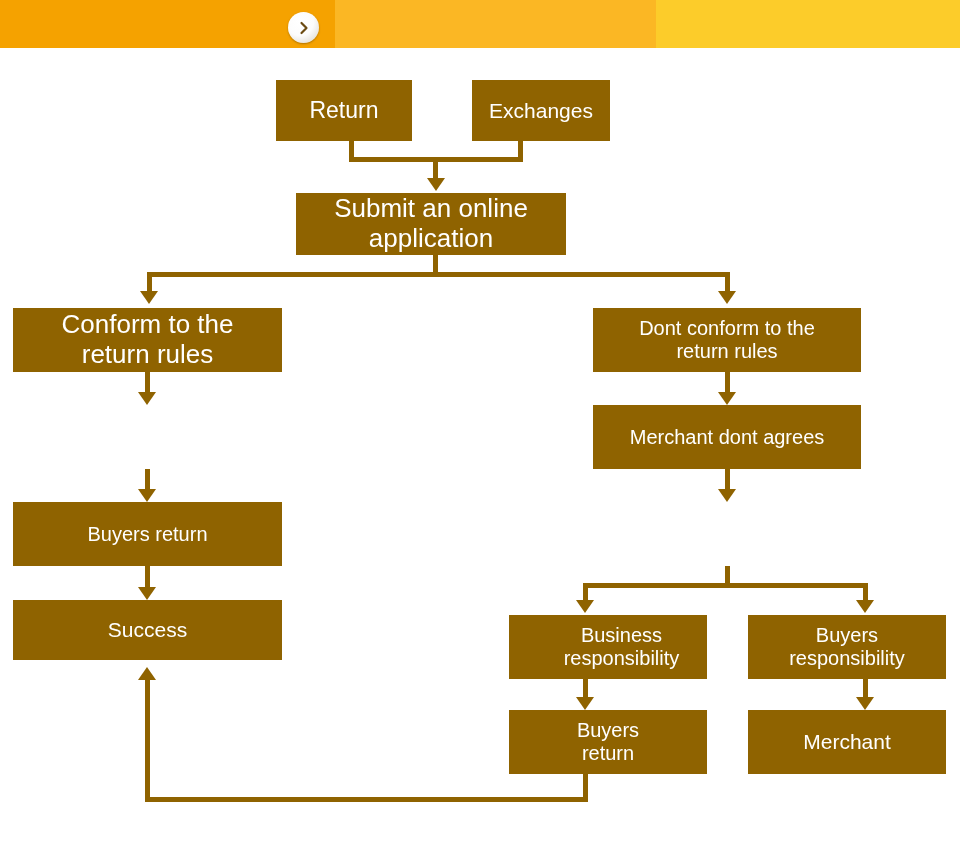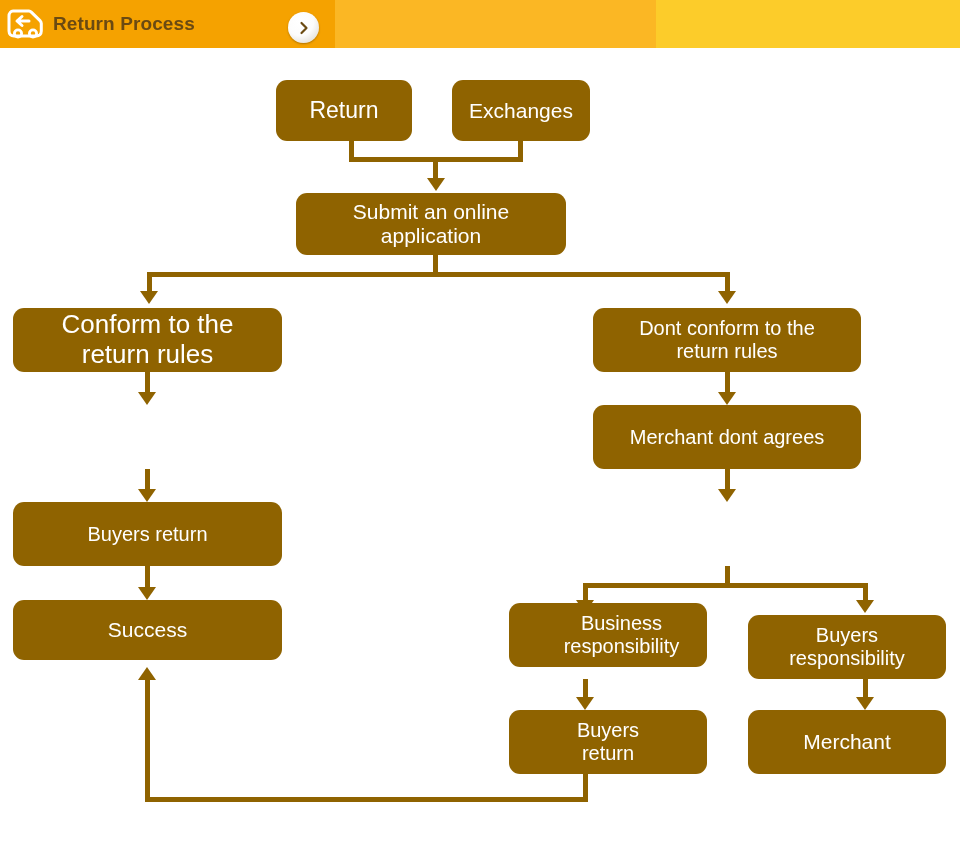--- a/index.html
+++ b/index.html
@@ -73,21 +73,20 @@
     position: absolute;
     background: #8F6300;
     color: #ffffff;
     display: flex;
     align-items: center;
     justify-content: center;
     text-align: center;
     line-height: 1.14;
     padding: 2px 6px;
     white-space: pre-line;
-    border-radius: 11px;
   }
   .node.dark-text { color: #332B1A; }
 
   
   .conn-v, .conn-h {
     position: absolute;
     background: #8F6300;
   }
   .arrow-down, .arrow-up {
     position: absolute;
@@ -102,29 +101,20 @@
 <body>
 
 <div id="page">
 
   <div id="header">
     <div class="hdr-band" id="hdr-band-1"></div>
     <div class="hdr-band" id="hdr-band-2"></div>
     <div class="hdr-band" id="hdr-band-3"></div>
   </div>
 
-  <div id="hdr-content">
-    <svg id="truck-icon" viewBox="0 0 40 38">
-      <path d="M6 6 h16 c1 0 1.6 .4 2.3 1.1 L33 15.6 c.9 .9 1.3 1.7 1.3 3 V26 c0 3-2 5-5 5 H7 c-3 0-5-2-5-5 V11 c0-3 2-5 4-5 Z" fill="none" stroke="#ffffff" stroke-width="3" stroke-linejoin="round"></path>
-      <path d="M22 16 H11 M15 11.5 L10 16 L15 20.5" fill="none" stroke="#ffffff" stroke-width="3" stroke-linecap="round" stroke-linejoin="round"></path>
-      <circle cx="11" cy="28.5" r="3.6" fill="none" stroke="#ffffff" stroke-width="2.8"></circle>
-      <circle cx="26" cy="28.5" r="3.6" fill="none" stroke="#ffffff" stroke-width="2.8"></circle>
-    </svg>
-    <div id="hdr-title">Return Process</div>
-  </div>
 
   <div id="chevron-btn">
     <svg width="16" height="16" viewBox="0 0 16 16">
       <path d="M5.5 3 L10.5 8 L5.5 13" fill="none" stroke="#6B4A12" stroke-width="2.2" stroke-linecap="round" stroke-linejoin="round"></path>
     </svg>
   </div>
 
   <div id="canvas">
 
     <div class="conn-v" style="left:349px; top:93px; width:5px; height:21px;"></div>
@@ -171,40 +161,40 @@
     <div class="conn-v" style="left:863px; top:631px; width:5px; height:18px;"></div>
     <div class="arrow-down" style="left:856px; top:649px;"></div>
 
     <div class="conn-v" style="left:583px; top:726px; width:5px; height:28px;"></div>
     <div class="conn-h" style="left:145px; top:749px; width:443px; height:5px;"></div>
     <div class="conn-v" style="left:145px; top:632px; width:5px; height:122px;"></div>
     <div class="arrow-up" style="left:138px; top:619px;"></div>
 
     <div class="node" style="left:276px; top:32px; width:136px; height:61px; font-size:23px;">Return</div>
 
-    <div class="node" style="left:452px; top:32px; width:138px; height:61px; font-size:21px;">Exchanges</div>
-
-    <div class="node" style="left:296px; top:145px; width:270px; height:62px; font-size:21px;">Submit an online
+    <div class="node" style="left:472px; top:32px; width:138px; height:61px; font-size:21px;">Exchanges</div>
+
+    <div class="node" style="left:296px; top:145px; width:270px; height:62px; font-size:26px;">Submit an online
 application</div>
 
     <div class="node" style="left:13px; top:260px; width:269px; height:64px; font-size:26px;">Conform to the
 return rules</div>
 
 
     <div class="node" style="left:13px; top:454px; width:269px; height:64px; font-size:20px;">Buyers return</div>
 
     <div class="node" style="left:13px; top:552px; width:269px; height:60px; font-size:21px;">Success</div>
 
     <div class="node" style="left:593px; top:260px; width:268px; height:64px; font-size:20px;">Dont conform to the
 return rules</div>
 
     <div class="node" style="left:593px; top:357px; width:268px; height:64px; font-size:20px;">Merchant dont agrees</div>
 
 
-    <div class="node" style="left:509px; top:555px; width:198px; height:64px; font-size:20px;padding-left:33px;">Business
+    <div class="node" style="left:509px; top:567px; width:198px; height:64px; font-size:20px;padding-left:33px;">Business
 responsibility</div>
 
     <div class="node" style="left:748px; top:567px; width:198px; height:64px; font-size:20px;">Buyers
 responsibility</div>
 
     <div class="node" style="left:509px; top:662px; width:198px; height:64px; font-size:20px;">Buyers
 return</div>
 
     <div class="node" style="left:748px; top:662px; width:198px; height:64px; font-size:21px;">Merchant</div>
 

